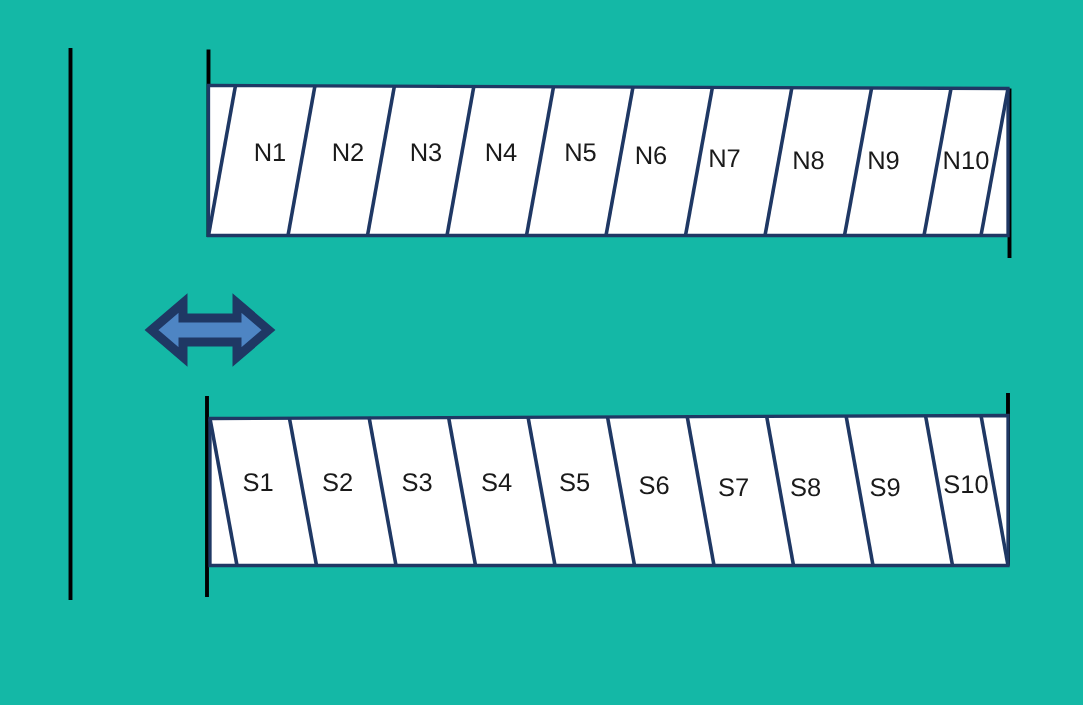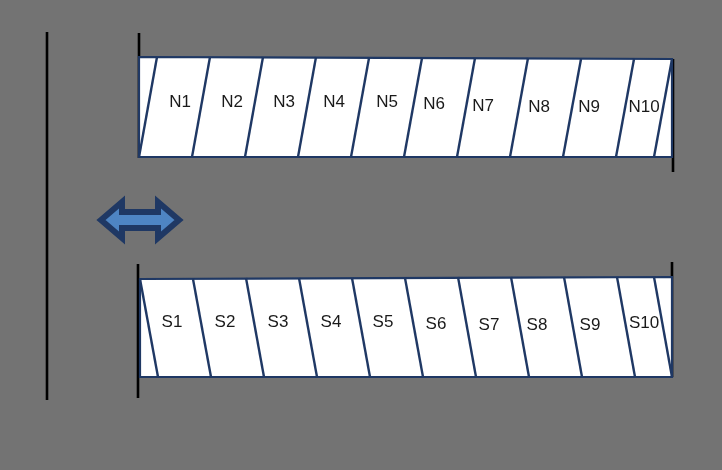--- a/index.html
+++ b/index.html
@@ -8,21 +8,21 @@
     padding: 0;
     background: #ffffff;
   }
   body {
     font-family: "Liberation Sans", sans-serif;
   }
   #canvas-wrap {
     position: relative;
     width: 722px;
     height: 470px;
-    background: #737373;
+    background: #14b8a6;
     overflow: hidden;
   }
   svg#diagram {
     display: block;
     width: 722px;
     height: 470px;
   }
   .slot-label {
     font-family: "Liberation Sans", sans-serif;
     font-size: 17px;

